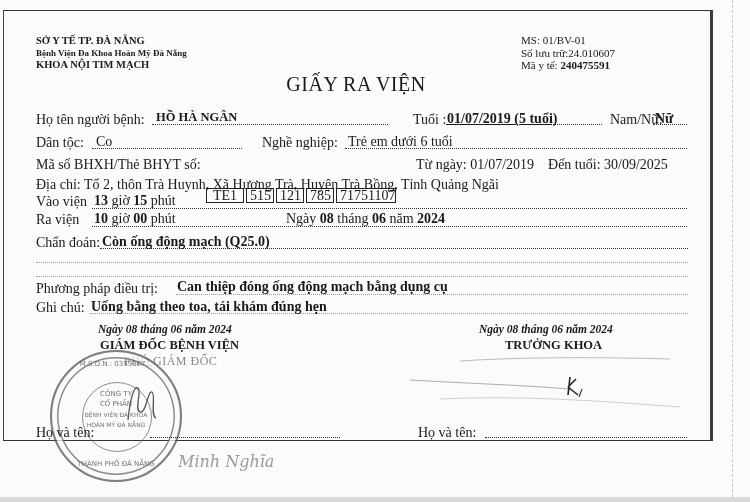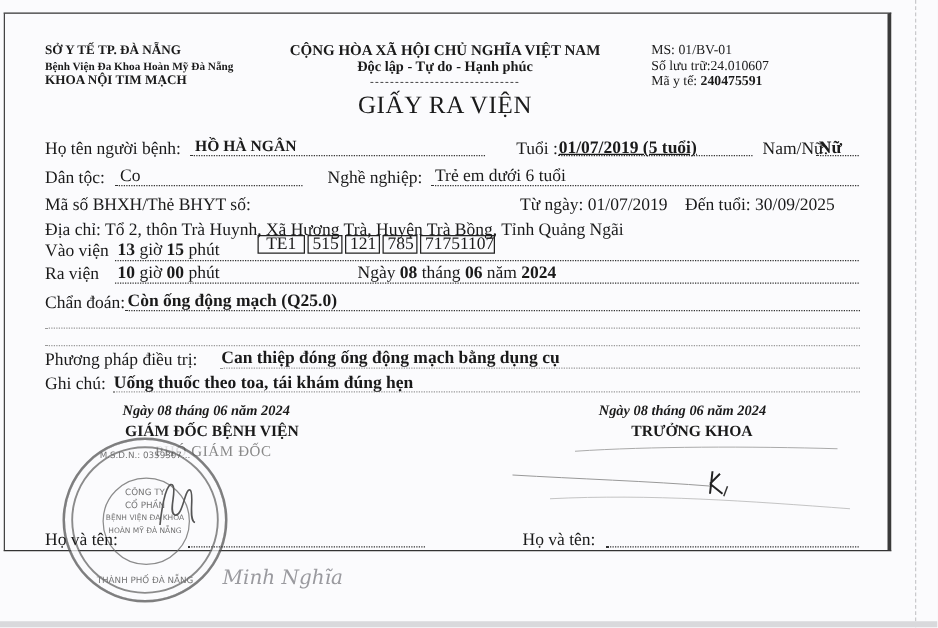--- a/index.html
+++ b/index.html
@@ -41,25 +41,20 @@
   <div class="frame"></div>
   <div class="scan-edge"></div>
   <div class="bottom-edge"></div>
 
   <div class="abs hdr-left">
     <div class="b">SỞ Y TẾ TP. ĐÀ NẴNG</div>
     <div class="s">Bệnh Viện Đa Khoa Hoàn Mỹ Đà Nẵng</div>
     <div class="b">KHOA NỘI TIM MẠCH</div>
   </div>
 
-  <div class="abs hdr-center">
-    <div>CỘNG HÒA XÃ HỘI CHỦ NGHĨA VIỆT NAM</div>
-    <div class="motto">Độc lập - Tự do - Hạnh phúc</div>
-    <div class="rule">------------------------------</div>
-  </div>
 
   <div class="abs hdr-right">
     <div>MS: 01/BV-01</div>
     <div>Số lưu trữ:24.010607</div>
     <div><span>Mã y tế: </span><span class="b">240475591</span></div>
   </div>
 
   <div class="abs title">GIẤY RA VIỆN</div>
 
   <div class="abs row" style="left:36px;top:112px;">Họ tên người bệnh:</div>
@@ -127,21 +122,21 @@
   <div class="abs row val" style="left:102px;top:234px;">Còn ống động mạch (Q25.0)</div>
   <div class="dots-light" style="left:36px;top:262px;width:652px;"></div>
   <div class="dots-light" style="left:36px;top:276px;width:652px;"></div>
 
   <div class="abs row" style="left:36px;top:281px;">Phương pháp điều trị:</div>
   <div class="dots-light" style="left:176px;top:294px;width:512px;"></div>
   <div class="abs row val" style="left:177px;top:279px;">Can thiệp đóng ống động mạch bằng dụng cụ</div>
 
   <div class="abs row" style="left:36px;top:300px;">Ghi chú:</div>
   <div class="dots-light" style="left:90px;top:313px;width:598px;"></div>
-  <div class="abs row val" style="left:91px;top:299px;">Uống thuốc theo toa, tái khám đúng hẹn</div>
+  <div class="abs row val" style="left:91px;top:299px;">Uống bằng theo toa, tái khám đúng hẹn</div>
 
   <div class="abs sig-date" style="left:98px;top:323px;">Ngày 08 tháng 06 năm 2024</div>
   <div class="abs sig-title" style="left:100px;top:338px;">GIÁM ĐỐC BỆNH VIỆN</div>
   <div class="abs" style="left:124px;top:354px;font-size:12px;color:#888;letter-spacing:0.5px;">PHÓ GIÁM ĐỐC</div>
 
   <div class="stamp">
     <div class="stamp-inner"></div>
     <div class="stamp-text" style="top:8px;">M.S.D.N.: 0359307...</div>
     <div class="stamp-text" style="top:38px;">CÔNG TY</div>
     <div class="stamp-text" style="top:48px;">CỔ PHẦN</div>

